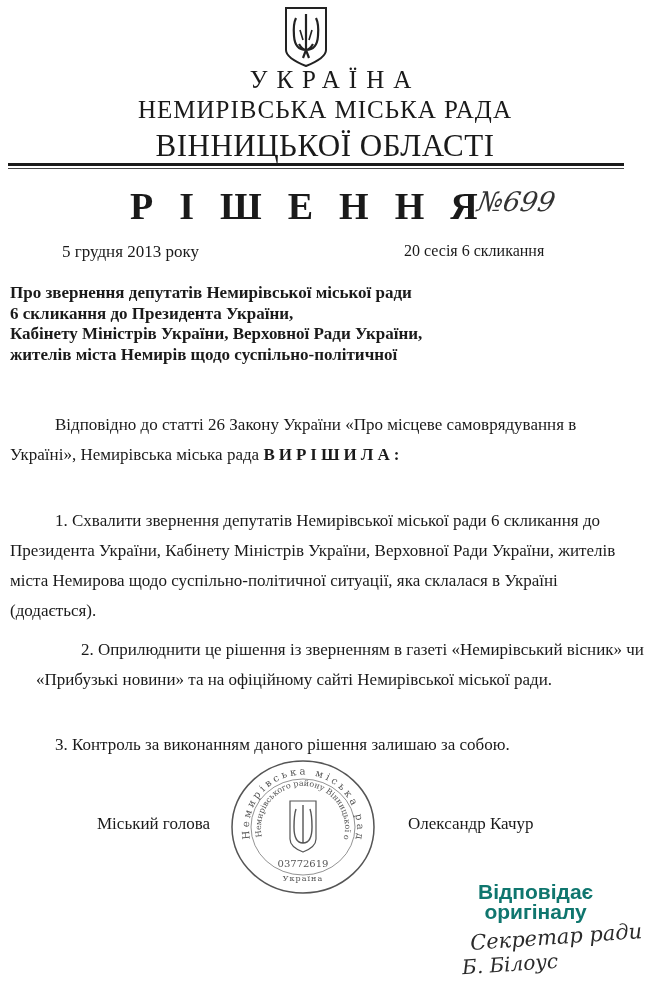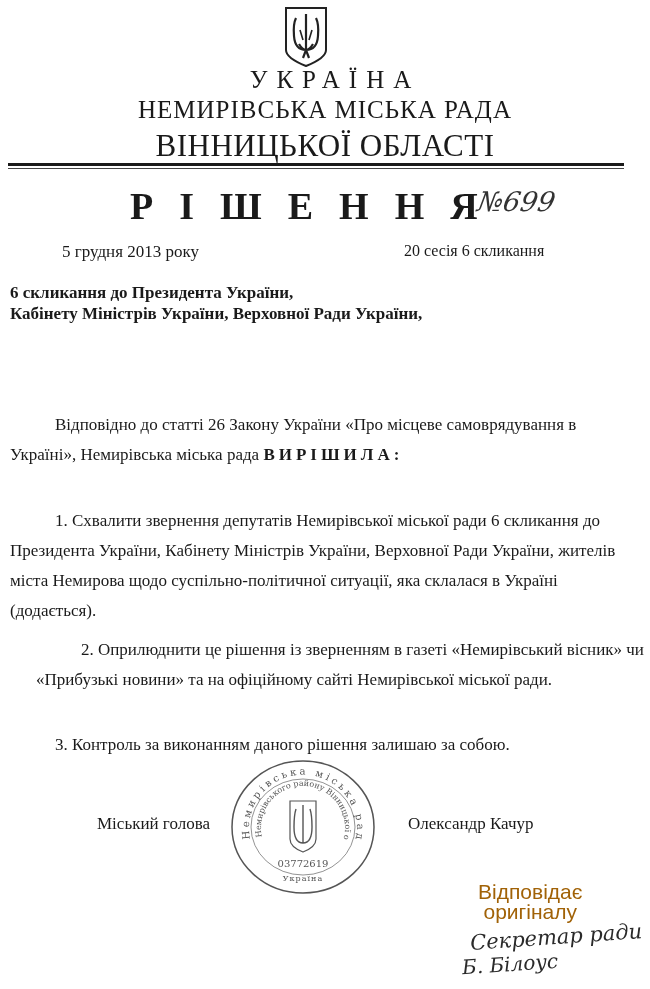--- a/index.html
+++ b/index.html
@@ -19,21 +19,21 @@
   .num { left:478px; top:186px; font-family:"DejaVu Serif", serif; font-style:italic; font-size:27px; color:#333; transform:skewX(-10deg); }
   .date { left:62px; top:242px; font-size:17px; }
   .session { left:404px; top:242px; font-size:16px; }
   .subject { left:10px; top:283px; font-size:17px; font-weight:bold; line-height:20.5px; }
   .para { left:10px; width:620px; font-size:17px; line-height:30px; }
   .indent { text-indent:45px; }
   .bold-sp { font-weight:bold; letter-spacing:4px;text-align:center; }
   .stamp { left:228px; top:757px; width:150px; height:140px; }
   .mayor-title { left:97px; top:814px; font-size:17px; }
   .mayor-name { left:408px; top:814px; font-size:17px; }
-  .certify { left:478px; top:882px; font-family:"Liberation Sans", sans-serif; font-weight:normal; font-size:21px; color:#a16207; line-height:20px; text-align:center; }
+  .certify { left:478px; top:882px; font-family:"Liberation Sans", sans-serif; font-weight:bold; font-size:21px; color:#0f766e; line-height:20px; text-align:center; }
   .sig1 { left:470px; top:925px; font-family:"DejaVu Serif", serif; font-style:italic; font-size:21px; color:#2a2a2a; transform:rotate(-4deg); }
   .sig2 { left:462px; top:952px; font-family:"DejaVu Serif", serif; font-style:italic; font-size:20px; color:#2a2a2a; transform:rotate(-4deg); }
 </style>
 </head>
 <body>
 
 <svg class="abs emblem" viewBox="0 0 46 62">
   <path d="M3 2 H43 V44 Q43 52 23 60 Q3 52 3 44 Z" fill="none" stroke="#222" stroke-width="2"></path>
   <path d="M23 8 L23 44 M23 44 Q12 44 11 30 Q10 18 13 12 M23 44 Q34 44 35 30 Q36 18 33 12 M16 38 Q23 50 30 38 M23 44 L20 52 M23 44 L26 52" fill="none" stroke="#222" stroke-width="2.2"></path>
   <path d="M17 24 L20 34 M29 24 L26 34" stroke="#222" stroke-width="1.6"></path>
@@ -45,22 +45,24 @@
 <div class="abs rule1"></div>
 <div class="abs rule2"></div>
 
 <div class="abs title">РІШЕННЯ</div>
 <div class="abs num">№699</div>
 
 <div class="abs date">5 грудня 2013 року</div>
 <div class="abs session">20 сесія 6 скликання</div>
 
 <div class="abs subject">
+  <div>Про звернення депутатів Немирівської міської ради</div>
   <div>6 скликання до Президента України,</div>
   <div>Кабінету Міністрів України, Верховної Ради України,</div>
+  <div>жителів міста Немирів щодо суспільно-політичної</div>
 </div>
 
 <div class="abs para indent" style="top:410px;"><span>Відповідно до статті 26 Закону України «Про місцеве самоврядування в Україні», Немирівська міська рада </span><span class="bold-sp">ВИРІШИЛА:</span></div>
 
 <div class="abs para indent" style="top:506px;">1. Схвалити звернення депутатів Немирівської міської ради 6 скликання до Президента України, Кабінету Міністрів України, Верховної Ради України, жителів міста Немирова щодо суспільно-політичної ситуації, яка склалася в Україні (додається).</div>
 <div class="abs para indent" style="top:635px;margin-left:26px;">2. Оприлюднити це рішення із зверненням в газеті «Немирівський вісник» чи «Прибузькі новини» та на офіційному сайті Немирівської міської ради.</div>
 <div class="abs para indent" style="top:730px;">3. Контроль за виконанням даного рішення залишаю за собою.</div>
 
 <svg class="abs stamp" viewBox="0 0 150 140">
   <defs>

